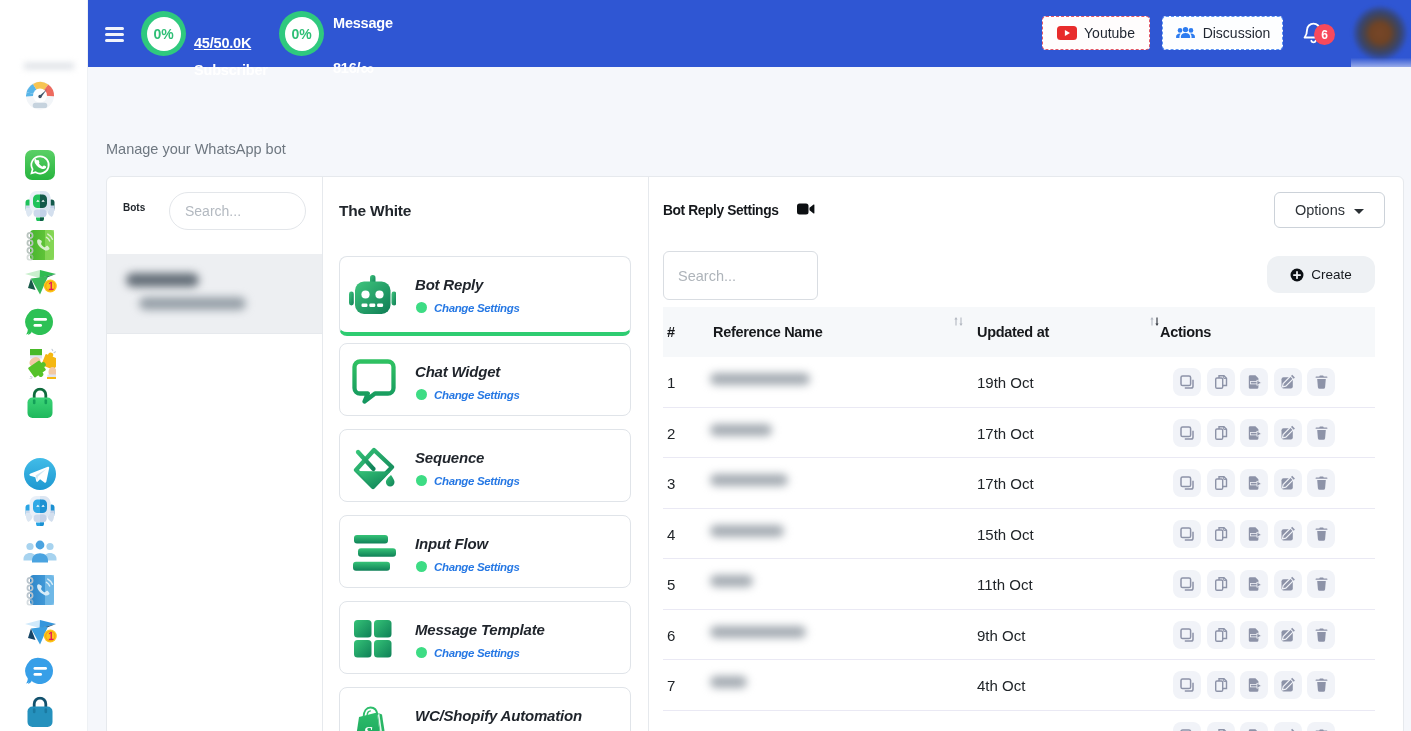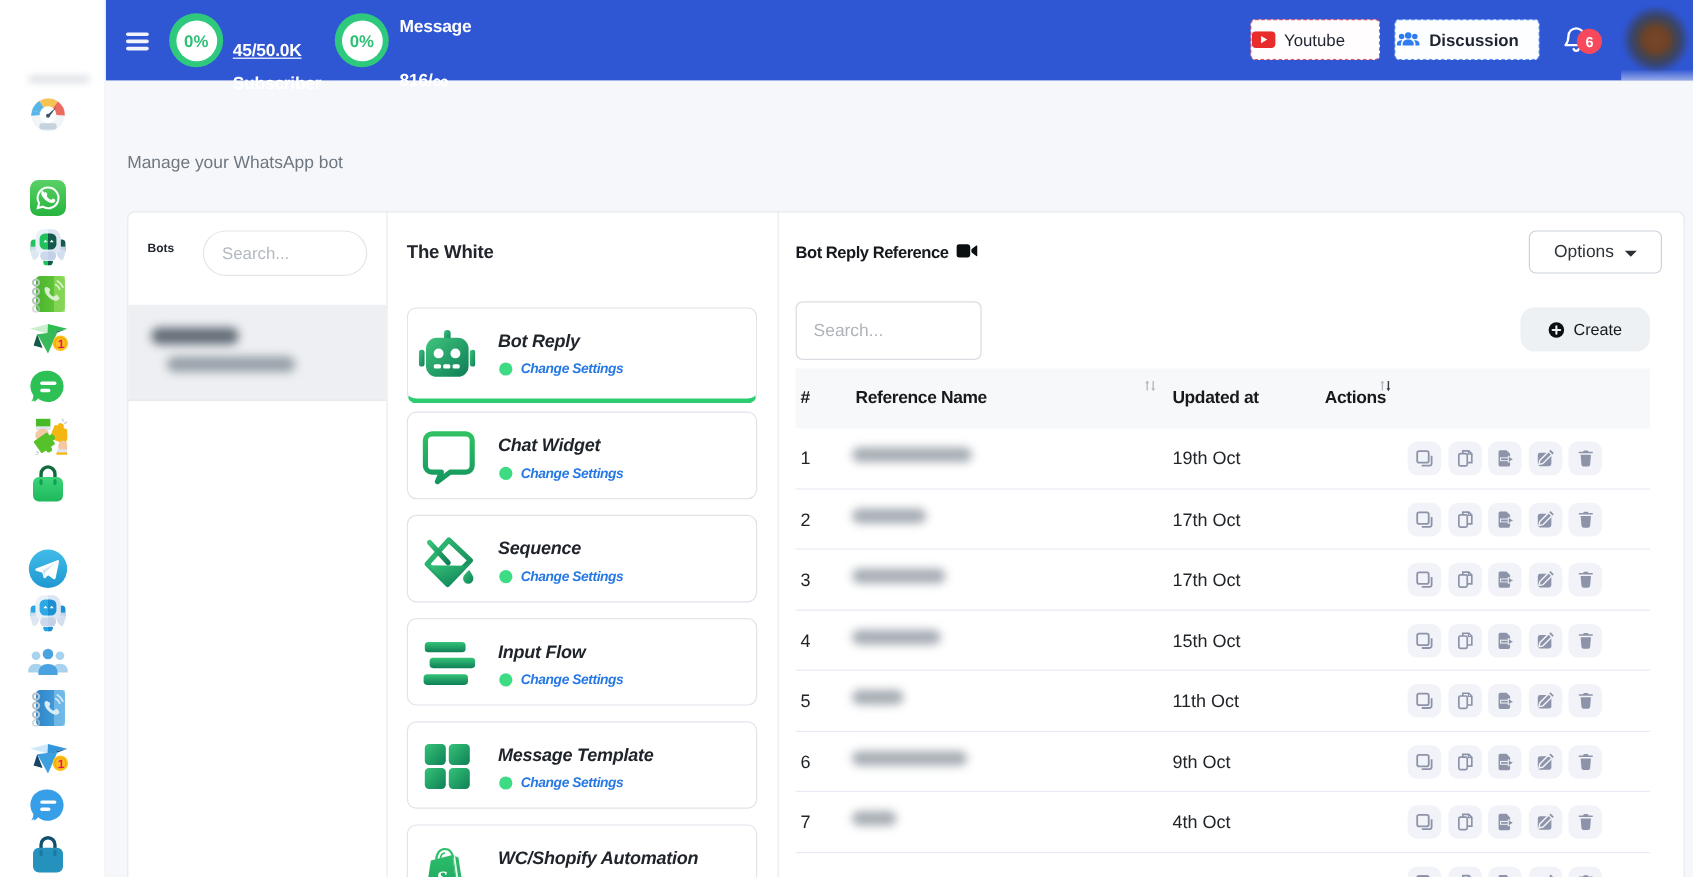--- a/index.html
+++ b/index.html
@@ -10,31 +10,31 @@
 
 #sidebar { left:0; top:0; width:88px; height:731px; background:#fff; border-right:1px solid #eef1f4; z-index:5; }
 .sic { position:absolute; left:40px; transform:translate(-50%,-50%); }
 
 
 #navbar { left:88px; top:0; width:1323px; height:67px; background:#2f56d3; }
 .hline { position:absolute; left:17px; width:19px; height:2.6px; background:#f2f4fb; border-radius:2px; }
 .ring { position:absolute; top:11px; width:45px; height:45px; border-radius:50%; background:#2fc97e; }
 .ring .in { position:absolute; left:5.5px; top:5.5px; width:34px; height:34px; border-radius:50%; background:#fff; display:flex; align-items:center; justify-content:center; font-size:14px; font-weight:bold; color:#2fbf76; }
 .nvlbl { position:absolute; color:#fff; font-weight:bold; font-size:14.5px; letter-spacing:-0.2px; }
-.nbtn { position:absolute; top:16px; height:34px; border-radius:4px; display:flex; align-items:center; justify-content:flex-start; gap:7px; font-size:14px; color:#1f2530; }
+.nbtn { position:absolute; top:16px; height:34px; border-radius:4px; display:flex; align-items:center; justify-content:center; gap:7px; font-size:14px; color:#1f2530; }
 #ybtn { left:1042px; width:108px; background:#fffdfd; border:1px dashed #e25767; }
-#dbtn { left:1162px; width:121px; background:#fdfeff; border:1px dashed #5a92f2;font-weight:bold; }
+#dbtn { left:1162px; width:121px; background:#fdfeff; border:1px dashed #5a92f2; }
 .badge6 { position:absolute; left:1314px; top:24px; width:21px; height:21px; border-radius:50%; background:#f8495c; color:#fff; font-size:12px; font-weight:bold; display:flex; align-items:center; justify-content:center; }
 #avatarhalo { left:1352px; top:5px; width:56px; height:56px; border-radius:50%;
   background:radial-gradient(circle, #774627 0%, #6f4325 24%, #4c4347 38%, #38456f 52%, rgba(47,86,211,0) 72%); filter:blur(1.5px); }
 #strip { left:1351px; top:58px; width:60px; height:9px; background:linear-gradient(to bottom, rgba(255,255,255,0.02), rgba(255,255,255,0.5)); }
 
 
 #h1 { left:106px; top:102px; font-size:24px; font-weight:bold; color:#1d2228; letter-spacing:-0.3px; }
-#sub { left:106px; top:128px; font-size:14.5px; color:#6e7780; }
+#sub { left:106px; top:141px; font-size:14.5px; color:#6e7780; }
 
 
 #card { left:106px; top:176px; width:1298px; height:560px; background:#fff; border:1px solid #e6e9ed; border-radius:6px; }
 .vdiv { position:absolute; top:176px; width:1px; height:555px; background:#e6e9ed; }
 
 
 #botslbl { left:123px; top:202px; font-size:10px; font-weight:bold; color:#21262c; }
 #botsearch { left:169px; top:192px; width:137px; height:38px; border:1px solid #e3e6ea; border-radius:19px; font-size:14px; color:#b3b9c0; display:flex; align-items:center; padding-left:15px; }
 #selitem { left:107px; top:254px; width:215px; height:80px; background:#edeff2; border-bottom:1px solid #e6e9ed; }
 .blur { position:absolute; filter:blur(4px); border-radius:7px; }
@@ -431,21 +431,21 @@
       <path d="M10 13 L28 8.5 L32 38 L6 40 Z" fill="url(#grsh)"></path>
       <path d="M28 8.5 L33 10.5 L37 36.5 L32 38 Z" fill="#29b665"></path>
       <path d="M29.5 9.5 L33.5 37.5" stroke="#e2f6ec" stroke-width="1.6" fill="none"></path>
       <path d="M14.5 13.5 C14.5 7 17.5 3.5 21.5 3.5 C25.5 3.5 28 6.5 28.5 11" fill="none" stroke="#2ebd6b" stroke-width="1.8"></path>
       <path d="M18 12.5 C18 9 19.5 6.8 21.8 6.8" fill="none" stroke="#2ebd6b" stroke-width="1.3"></path>
       <text x="14.5" y="33.5" font-size="17" font-weight="bold" fill="#fff" font-family="Liberation Serif, serif">S</text>
     </svg>
     <div class="wct">WC/Shopify Automation</div>
   </div>
 
-  <div class="abs" id="brslbl">Bot Reply Reference</div>
+  <div class="abs" id="brslbl">Bot Reply Settings</div>
   <svg class="abs" id="cam" width="18" height="12" viewBox="0 0 18 12">
       <rect x="0" y="0.5" width="11.5" height="11" rx="2.5" fill="#0c0f12"></rect>
       <path d="M12.5 4.7 L16.6 1.6 a0.5 0.5 0 0 1 0.8 0.4 v8 a0.5 0.5 0 0 1-0.8 0.4 L12.5 7.3 Z" fill="#0c0f12"></path>
     </svg>
   <div class="abs" id="optbtn">
       <span>Options</span>
       <span class="caret"></span>
     </div>
   <div class="abs" id="tsearch">Search...</div>
   <div class="abs" id="createbtn">
@@ -470,21 +470,21 @@
   <svg class="sorti" style="left:1148px;" width="13" height="13" viewBox="0 0 13 13">
       <g stroke="#b2b7c0" stroke-width="1.1" fill="#b2b7c0">
         <line x1="4" y1="3.6" x2="4" y2="10.4"></line>
         <path d="M4 2 L2.4 4.4 h3.2 Z" stroke="none"></path>
       </g>
       <g stroke="#3a3f46" stroke-width="1.2" fill="#3a3f46">
         <line x1="9" y1="2.6" x2="9" y2="9.4"></line>
         <path d="M9 11 L7.4 8.6 h3.2 Z" stroke="none"></path>
       </g>
     </svg>
-  <div class="th" style="left:1104px;">Actions</div>
+  <div class="th" style="left:1160px;">Actions</div>
 
   <div id="rows">
       <div class="trow" style="top:357px; ">
         <div class="tnum">1</div>
         <div class="blur" style="left:47px; top:16px; width:100px; height:12px; background:#a4abb2;"></div>
         <div class="tdate">19th Oct</div>
         <div class="abtn" style="left:510px;">
           <svg width="16" height="16" viewBox="0 0 16 16" fill="none" stroke="#8d93a8" stroke-width="1.5">
             <rect x="2" y="2" width="9.6" height="9.6" rx="1.6"></rect>
             <path d="M14 5.8v6.4a1.8 1.8 0 0 1-1.8 1.8H5.8"></path>

